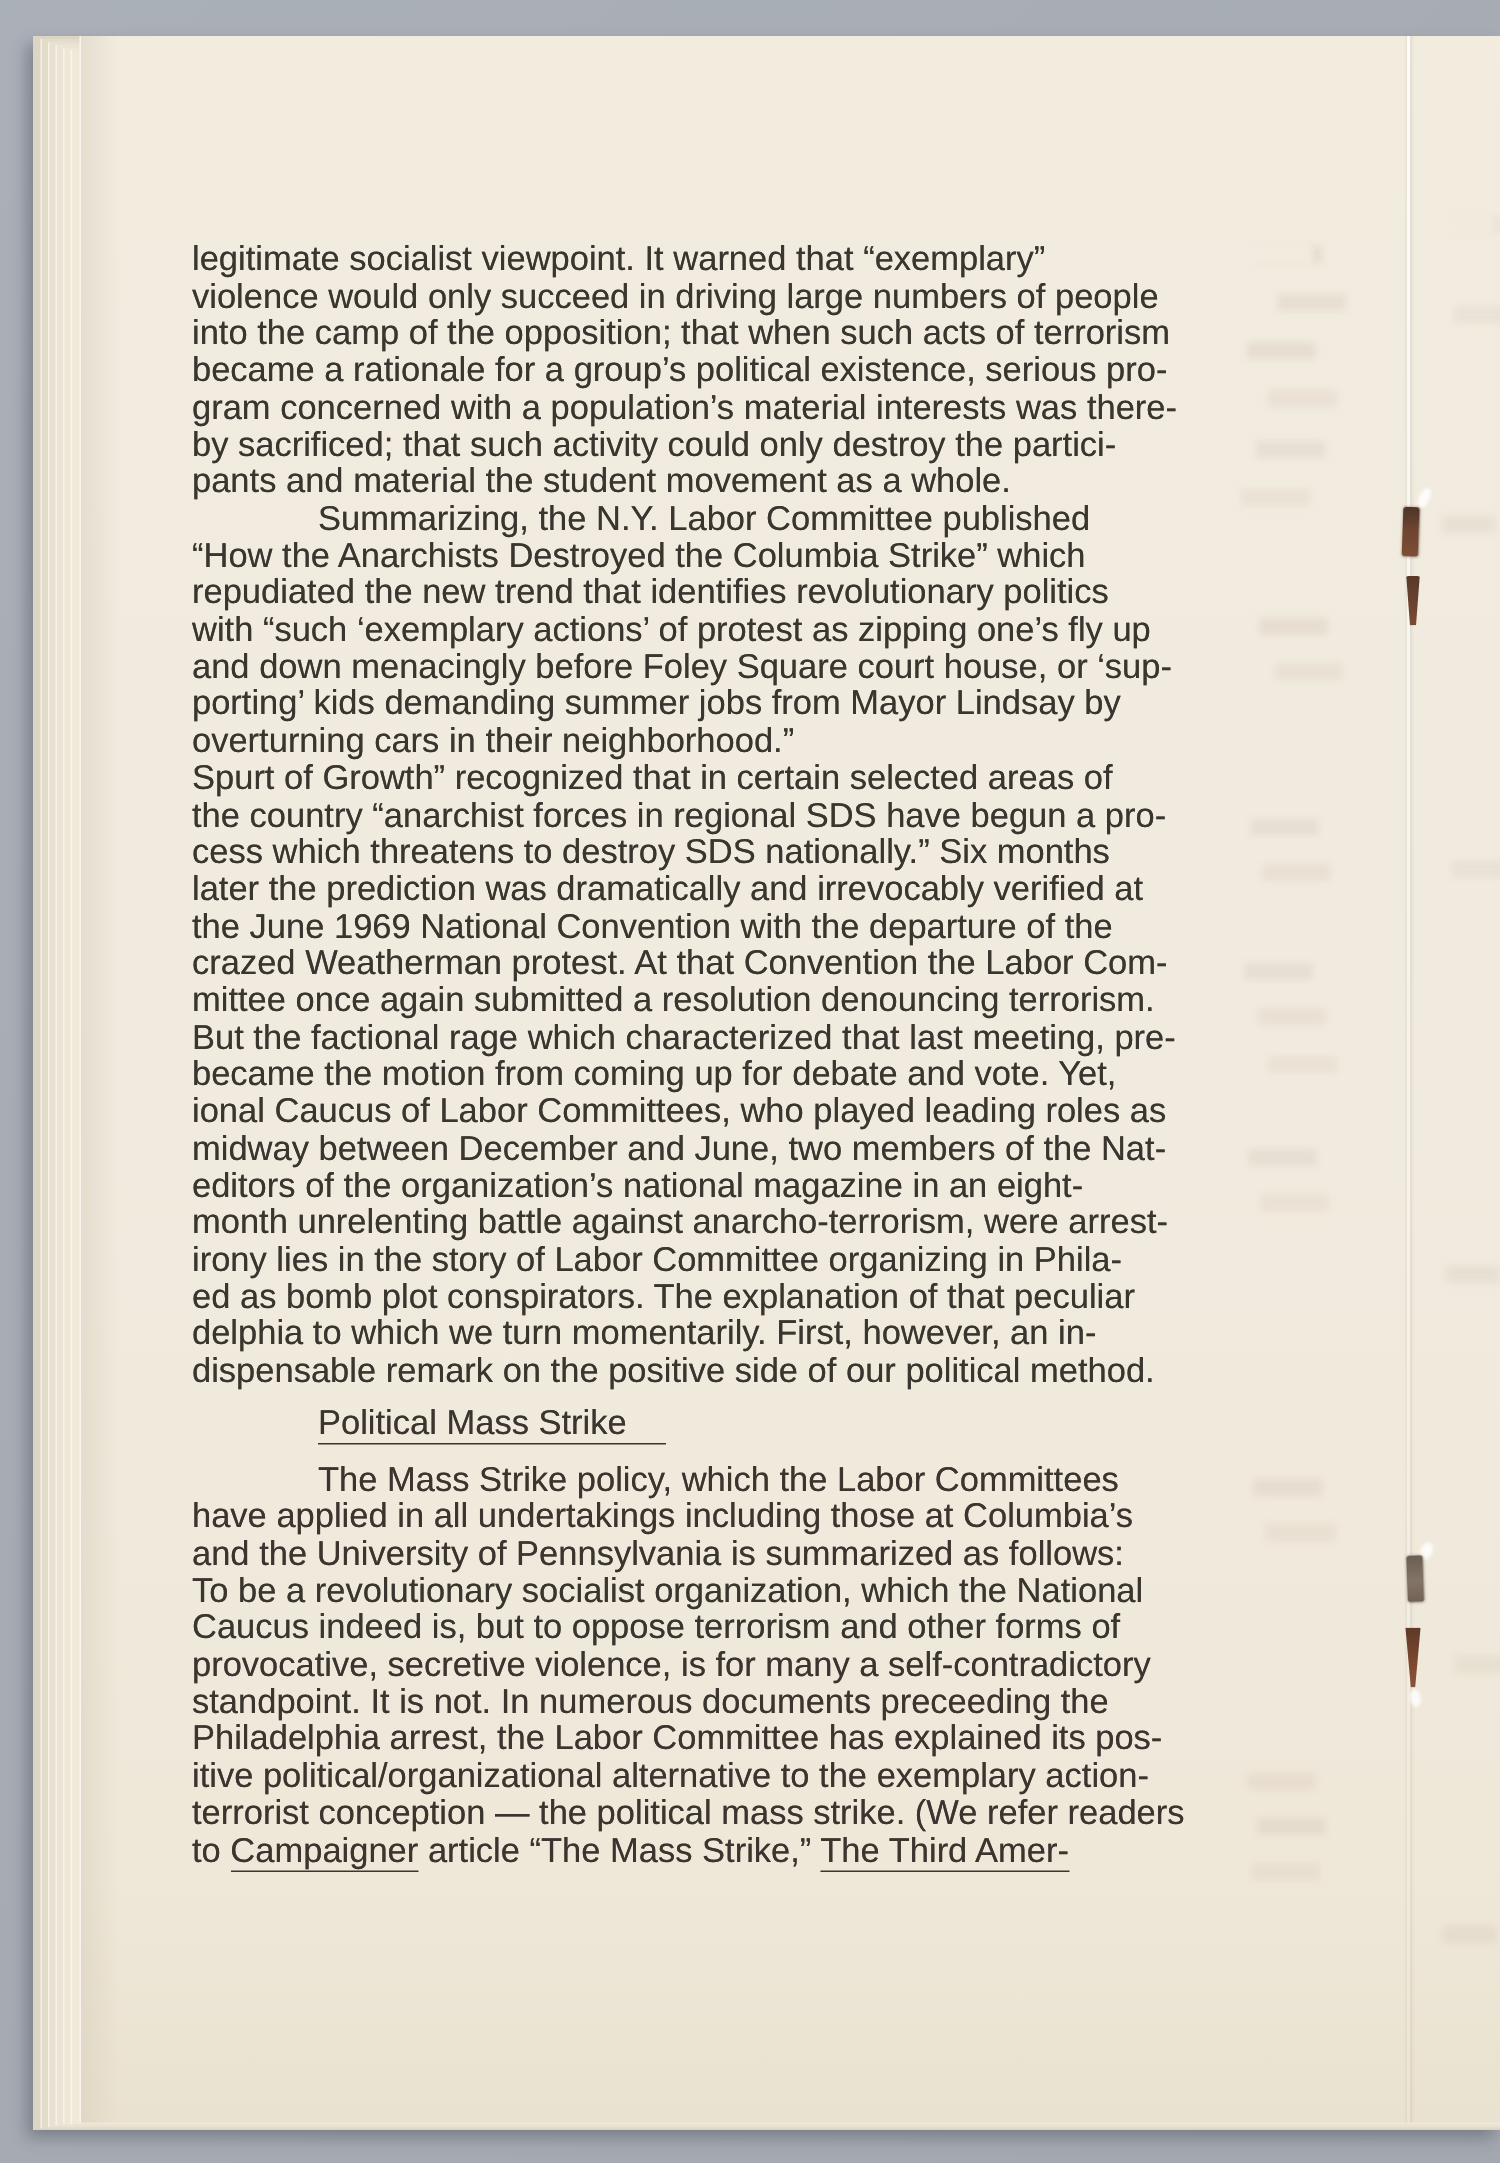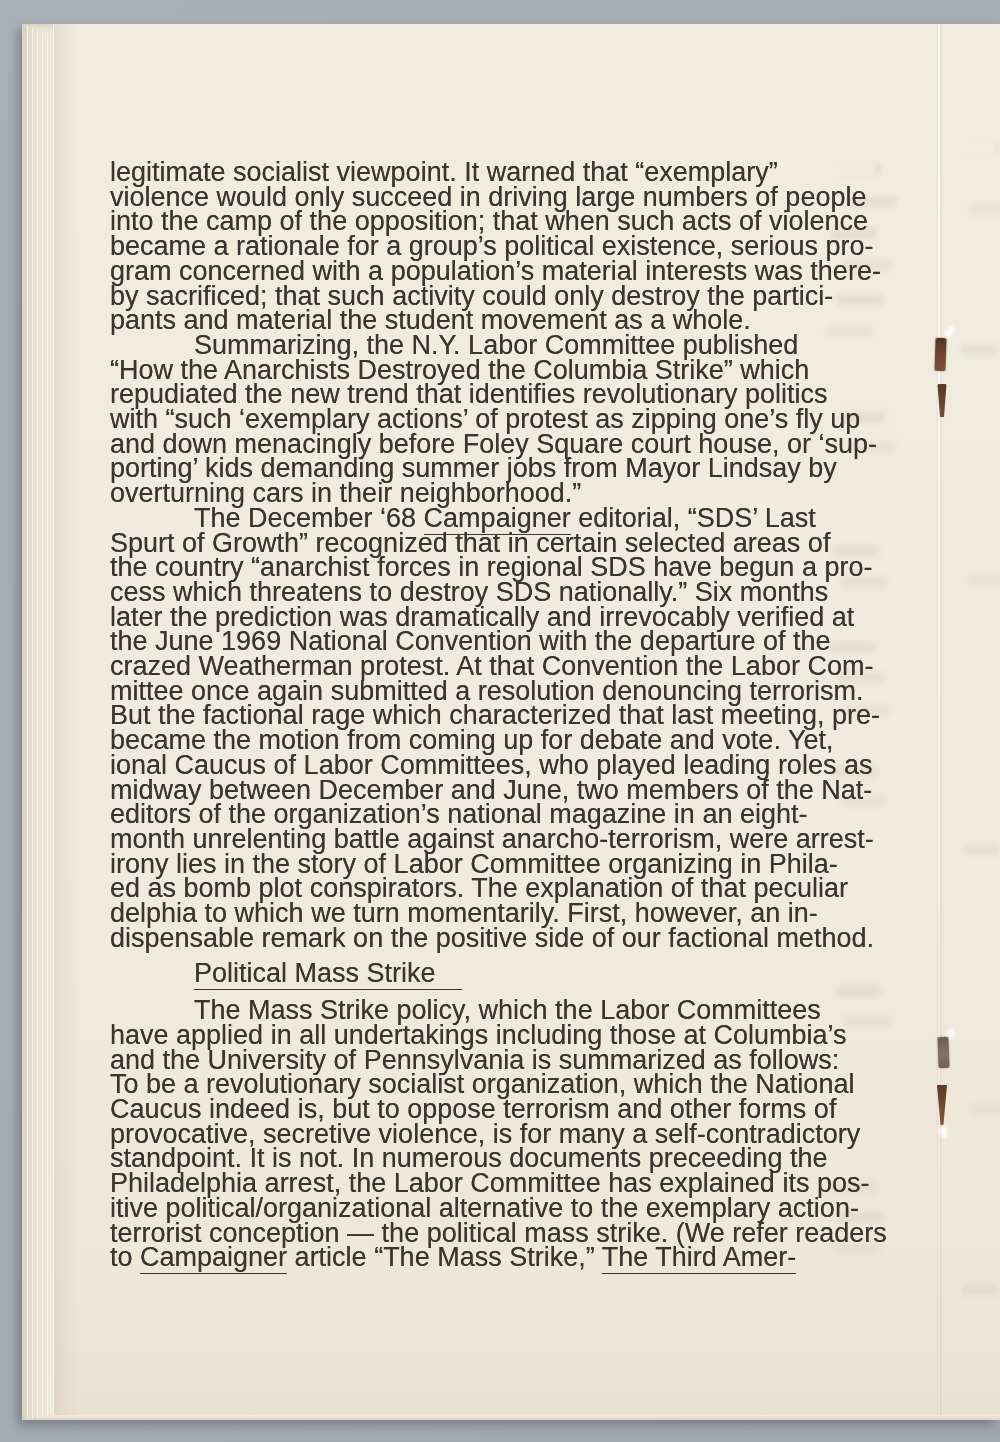--- a/index.html
+++ b/index.html
@@ -71,22 +71,22 @@
     box-shadow:0 0 2px rgba(80,70,60,.5);}
   .staple-2b{left:882px;top:1061px;width:12px;height:40px;
     background:linear-gradient(180deg,#5e3a28 0%,#7c492f 60%,#8a5338 100%);
     clip-path:polygon(8% 0,92% 0,62% 100%,38% 100%);}
   .glint{position:absolute;background:rgba(255,255,255,.85);filter:blur(1px);border-radius:50%;}
   .glint-1{left:892px;top:301px;width:7px;height:14px;transform:rotate(25deg);}
   .glint-2{left:893px;top:1004px;width:8px;height:12px;transform:rotate(20deg);}
   .glint-3{left:886px;top:1102px;width:7px;height:12px;transform:rotate(-10deg);}
   
   .text-block{
-    position:absolute;left:56px;top:136px;width:710px;
-    font-size:27px;line-height:24.7px;color:#3a352f;
+    position:absolute;left:74px;top:136px;width:710px;
+    font-size:23px;line-height:24.7px;color:#3a352f;
     text-shadow:0 0 .4px rgba(58,53,47,.75);
   }
   .line{white-space:nowrap;}
   .line.indent{padding-left:84px;}
   .u{border-bottom:1.6px solid currentColor;padding-bottom:1px;}
   .block.heading{margin:10px 0 13px 0;}
   .block.heading .u{padding-right:26px;border-bottom-width:1.8px;}
 </style>
 </head>
 <body>
@@ -102,54 +102,53 @@
 
   <div class="page">
     <div class="crease"></div>
     <div class="ghost ghost-a"></div>
     <div class="ghost ghost-b"></div>
 
     <div class="text-block">
         <div class="block paragraph">
           <div class="line"><span>legitimate socialist viewpoint. It warned that “exemplary”</span></div>
           <div class="line"><span>violence would only succeed in driving large numbers of people</span></div>
-          <div class="line"><span>into the camp of the opposition; that when such acts of violence</span></div>
+          <div class="line"><span>into the camp of the opposition; that when such acts of terrorism</span></div>
           <div class="line"><span>became a rationale for a group’s political existence, serious pro-</span></div>
           <div class="line"><span>gram concerned with a population’s material interests was there-</span></div>
           <div class="line"><span>by sacrificed; that such activity could only destroy the partici-</span></div>
           <div class="line"><span>pants and material the student movement as a whole.</span></div>
         </div>
         <div class="block paragraph">
           <div class="line indent"><span>Summarizing, the N.Y. Labor Committee published</span></div>
           <div class="line"><span>“How the Anarchists Destroyed the Columbia Strike” which</span></div>
           <div class="line"><span>repudiated the new trend that identifies revolutionary politics</span></div>
           <div class="line"><span>with “such ‘exemplary actions’ of protest as zipping one’s fly up</span></div>
           <div class="line"><span>and down menacingly before Foley Square court house, or ‘sup-</span></div>
           <div class="line"><span>porting’ kids demanding summer jobs from Mayor Lindsay by</span></div>
           <div class="line"><span>overturning cars in their neighborhood.”</span></div>
         </div>
         <div class="block paragraph">
-          <div class="line indent"><span>The December ‘68 </span><span class="u">Campaigner</span><span> editorial, “SDS’ Last</span></div>
           <div class="line"><span>Spurt of Growth” recognized that in certain selected areas of</span></div>
           <div class="line"><span>the country “anarchist forces in regional SDS have begun a pro-</span></div>
           <div class="line"><span>cess which threatens to destroy SDS nationally.” Six months</span></div>
           <div class="line"><span>later the prediction was dramatically and irrevocably verified at</span></div>
           <div class="line"><span>the June 1969 National Convention with the departure of the</span></div>
           <div class="line"><span>crazed Weatherman protest. At that Convention the Labor Com-</span></div>
           <div class="line"><span>mittee once again submitted a resolution denouncing terrorism.</span></div>
           <div class="line"><span>But the factional rage which characterized that last meeting, pre-</span></div>
           <div class="line"><span>became the motion from coming up for debate and vote. Yet,</span></div>
           <div class="line"><span>ional Caucus of Labor Committees, who played leading roles as</span></div>
           <div class="line"><span>midway between December and June, two members of the Nat-</span></div>
           <div class="line"><span>editors of the organization’s national magazine in an eight-</span></div>
           <div class="line"><span>month unrelenting battle against anarcho-terrorism, were arrest-</span></div>
           <div class="line"><span>irony lies in the story of Labor Committee organizing in Phila-</span></div>
           <div class="line"><span>ed as bomb plot conspirators. The explanation of that peculiar</span></div>
           <div class="line"><span>delphia to which we turn momentarily. First, however, an in-</span></div>
-          <div class="line"><span>dispensable remark on the positive side of our factional method.</span></div>
+          <div class="line"><span>dispensable remark on the positive side of our political method.</span></div>
         </div>
         <div class="block heading">
           <div class="line indent"><span class="u">Political Mass Strike</span></div>
         </div>
         <div class="block paragraph">
           <div class="line indent"><span>The Mass Strike policy, which the Labor Committees</span></div>
           <div class="line"><span>have applied in all undertakings including those at Columbia’s</span></div>
           <div class="line"><span>and the University of Pennsylvania is summarized as follows:</span></div>
           <div class="line"><span>To be a revolutionary socialist organization, which the National</span></div>
           <div class="line"><span>Caucus indeed is, but to oppose terrorism and other forms of</span></div>

